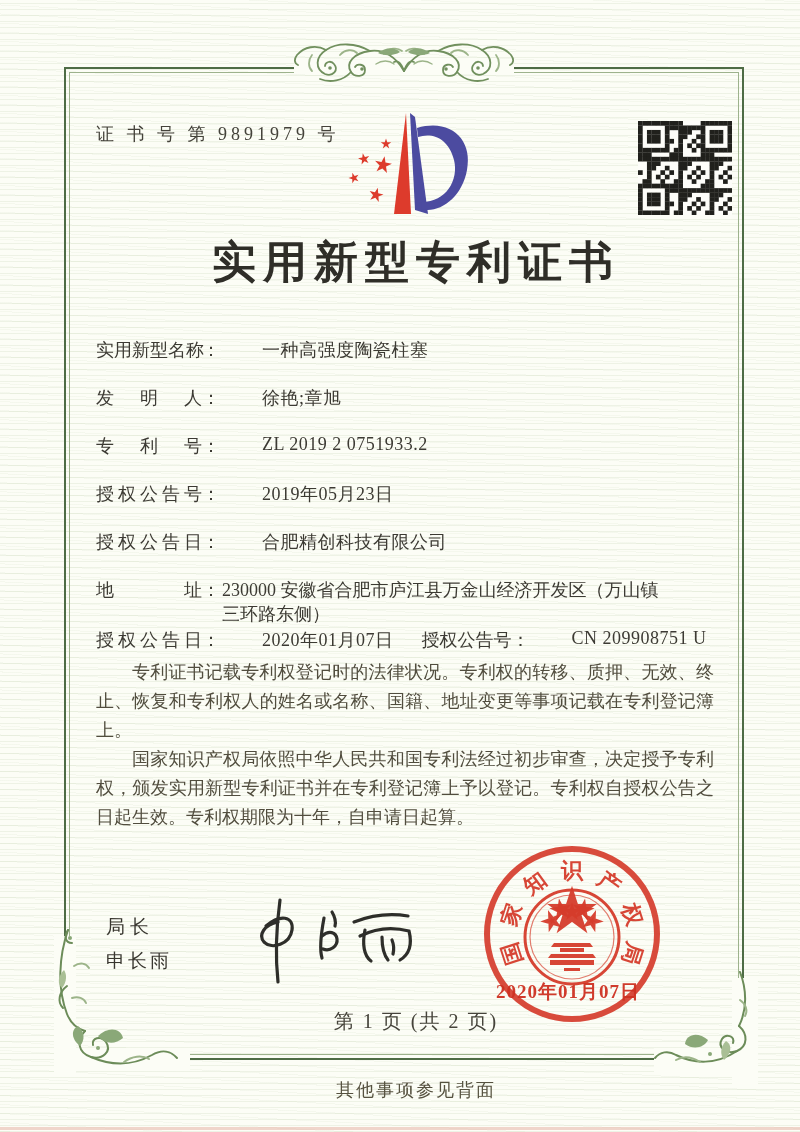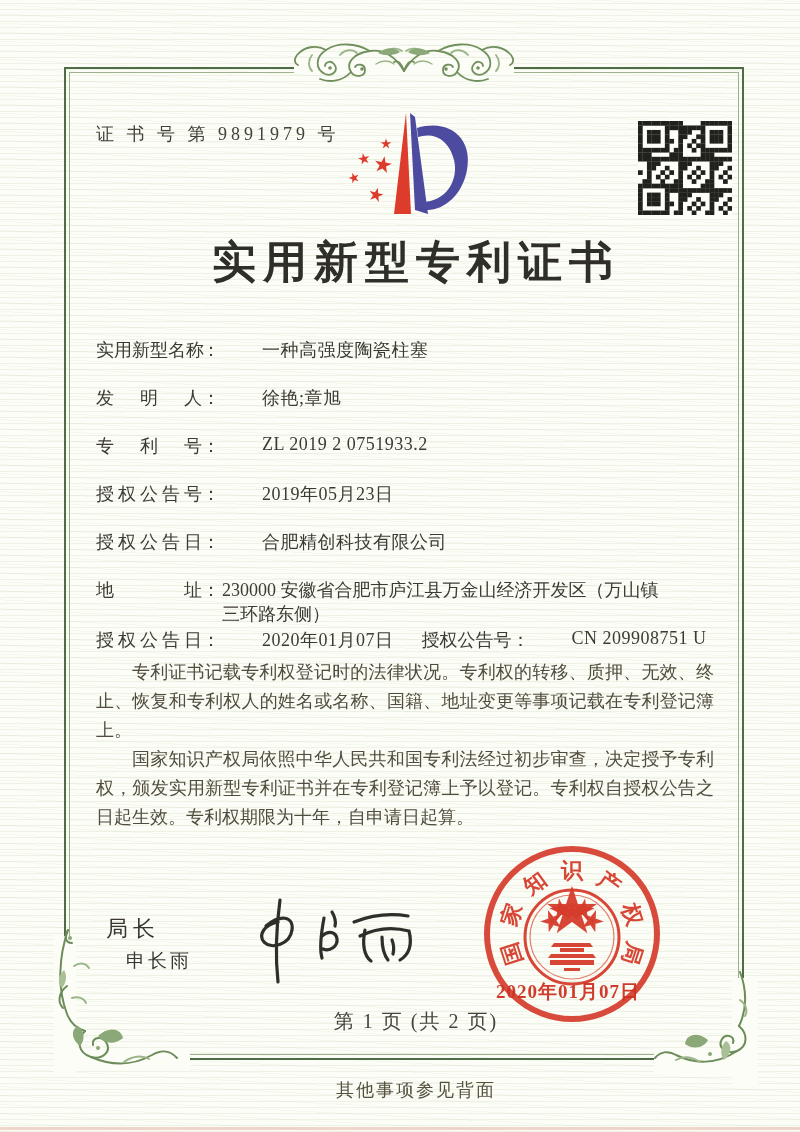--- a/index.html
+++ b/index.html
@@ -29,22 +29,22 @@
     font-size:44px; font-weight:700; letter-spacing:7px; color:#2f2e28; margin:0;border-radius:14px;
   }
   .frow{position:absolute; left:96px; width:640px; font-size:18px; white-space:nowrap;}
   .flabel{display:inline-block; width:106px; text-align:justify; text-align-last:justify; vertical-align:top;}
   .fcolon{display:inline-block; width:20px; vertical-align:top;}
   .fval{display:inline-block; vertical-align:top; letter-spacing:0.5px;margin-left:40px;}
   .fval-lines{display:inline-block; vertical-align:top; white-space:normal; width:490px; line-height:24px;}
   .flabel2{display:inline-block; margin-left:28px; vertical-align:top;}
   .paras{position:absolute; left:96px; top:658px; width:618px; font-size:18px; line-height:29px; color:#514d3e;}
   .paras p{margin:0; text-indent:2em; text-align:justify;}
-  .commissioner-title{position:absolute; left:106px; top:914px; font-size:22px; letter-spacing:5px; color:#38362f;}
-  .commissioner-name{position:absolute; left:106px; top:948px; font-size:19px; letter-spacing:3px; color:#38362f;margin-left:20px;}
+  .commissioner-title{position:absolute; left:106px; top:914px; font-size:19px; letter-spacing:5px; color:#38362f;}
+  .commissioner-name{position:absolute; left:106px; top:948px; font-size:19px; letter-spacing:3px; color:#38362f;}
   .signature{position:absolute; left:232px; top:892px;}
   .seal{
     position:absolute; left:484px; top:846px; width:176px; height:176px;
     border:6px solid rgba(213,60,43,0.92); border-radius:50%; box-sizing:border-box;
   }
   .seal-char{
     position:absolute; left:50%; top:50%;
     transform:translate(-50%,-50%) rotate(var(--a)) translateY(-63px);
     font-size:22px; font-weight:700; color:rgba(213,60,43,0.95);
   }

